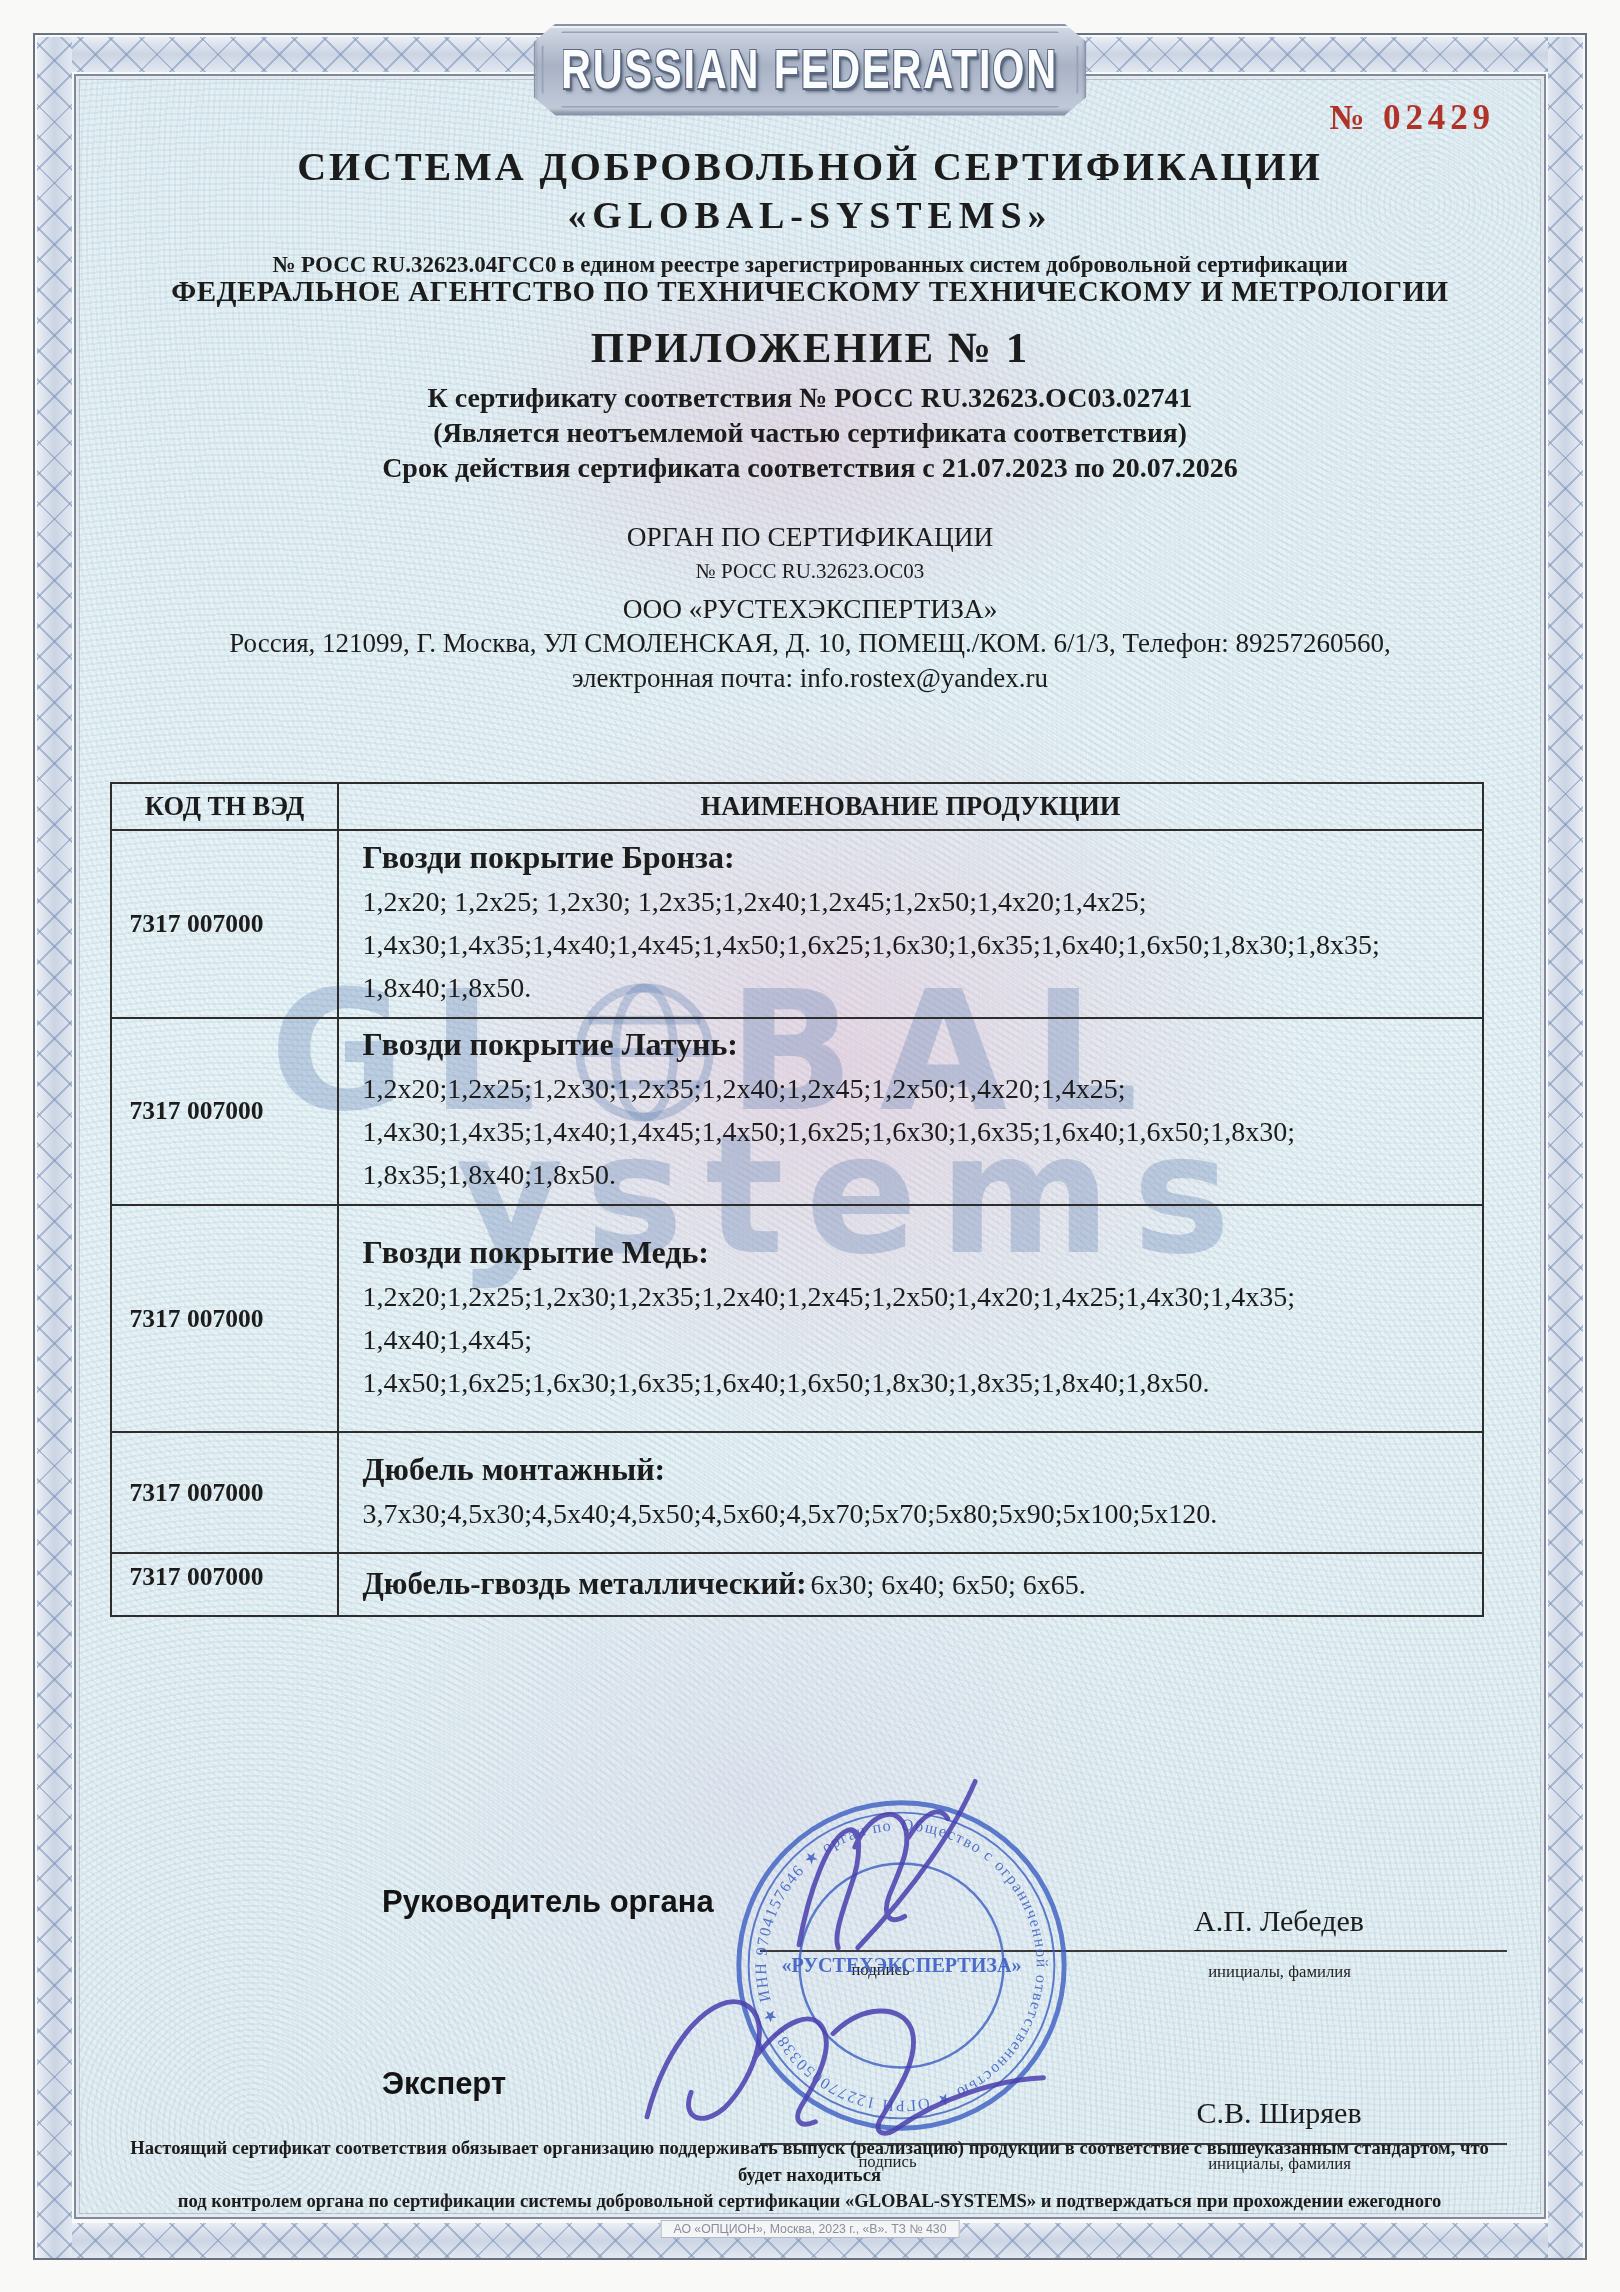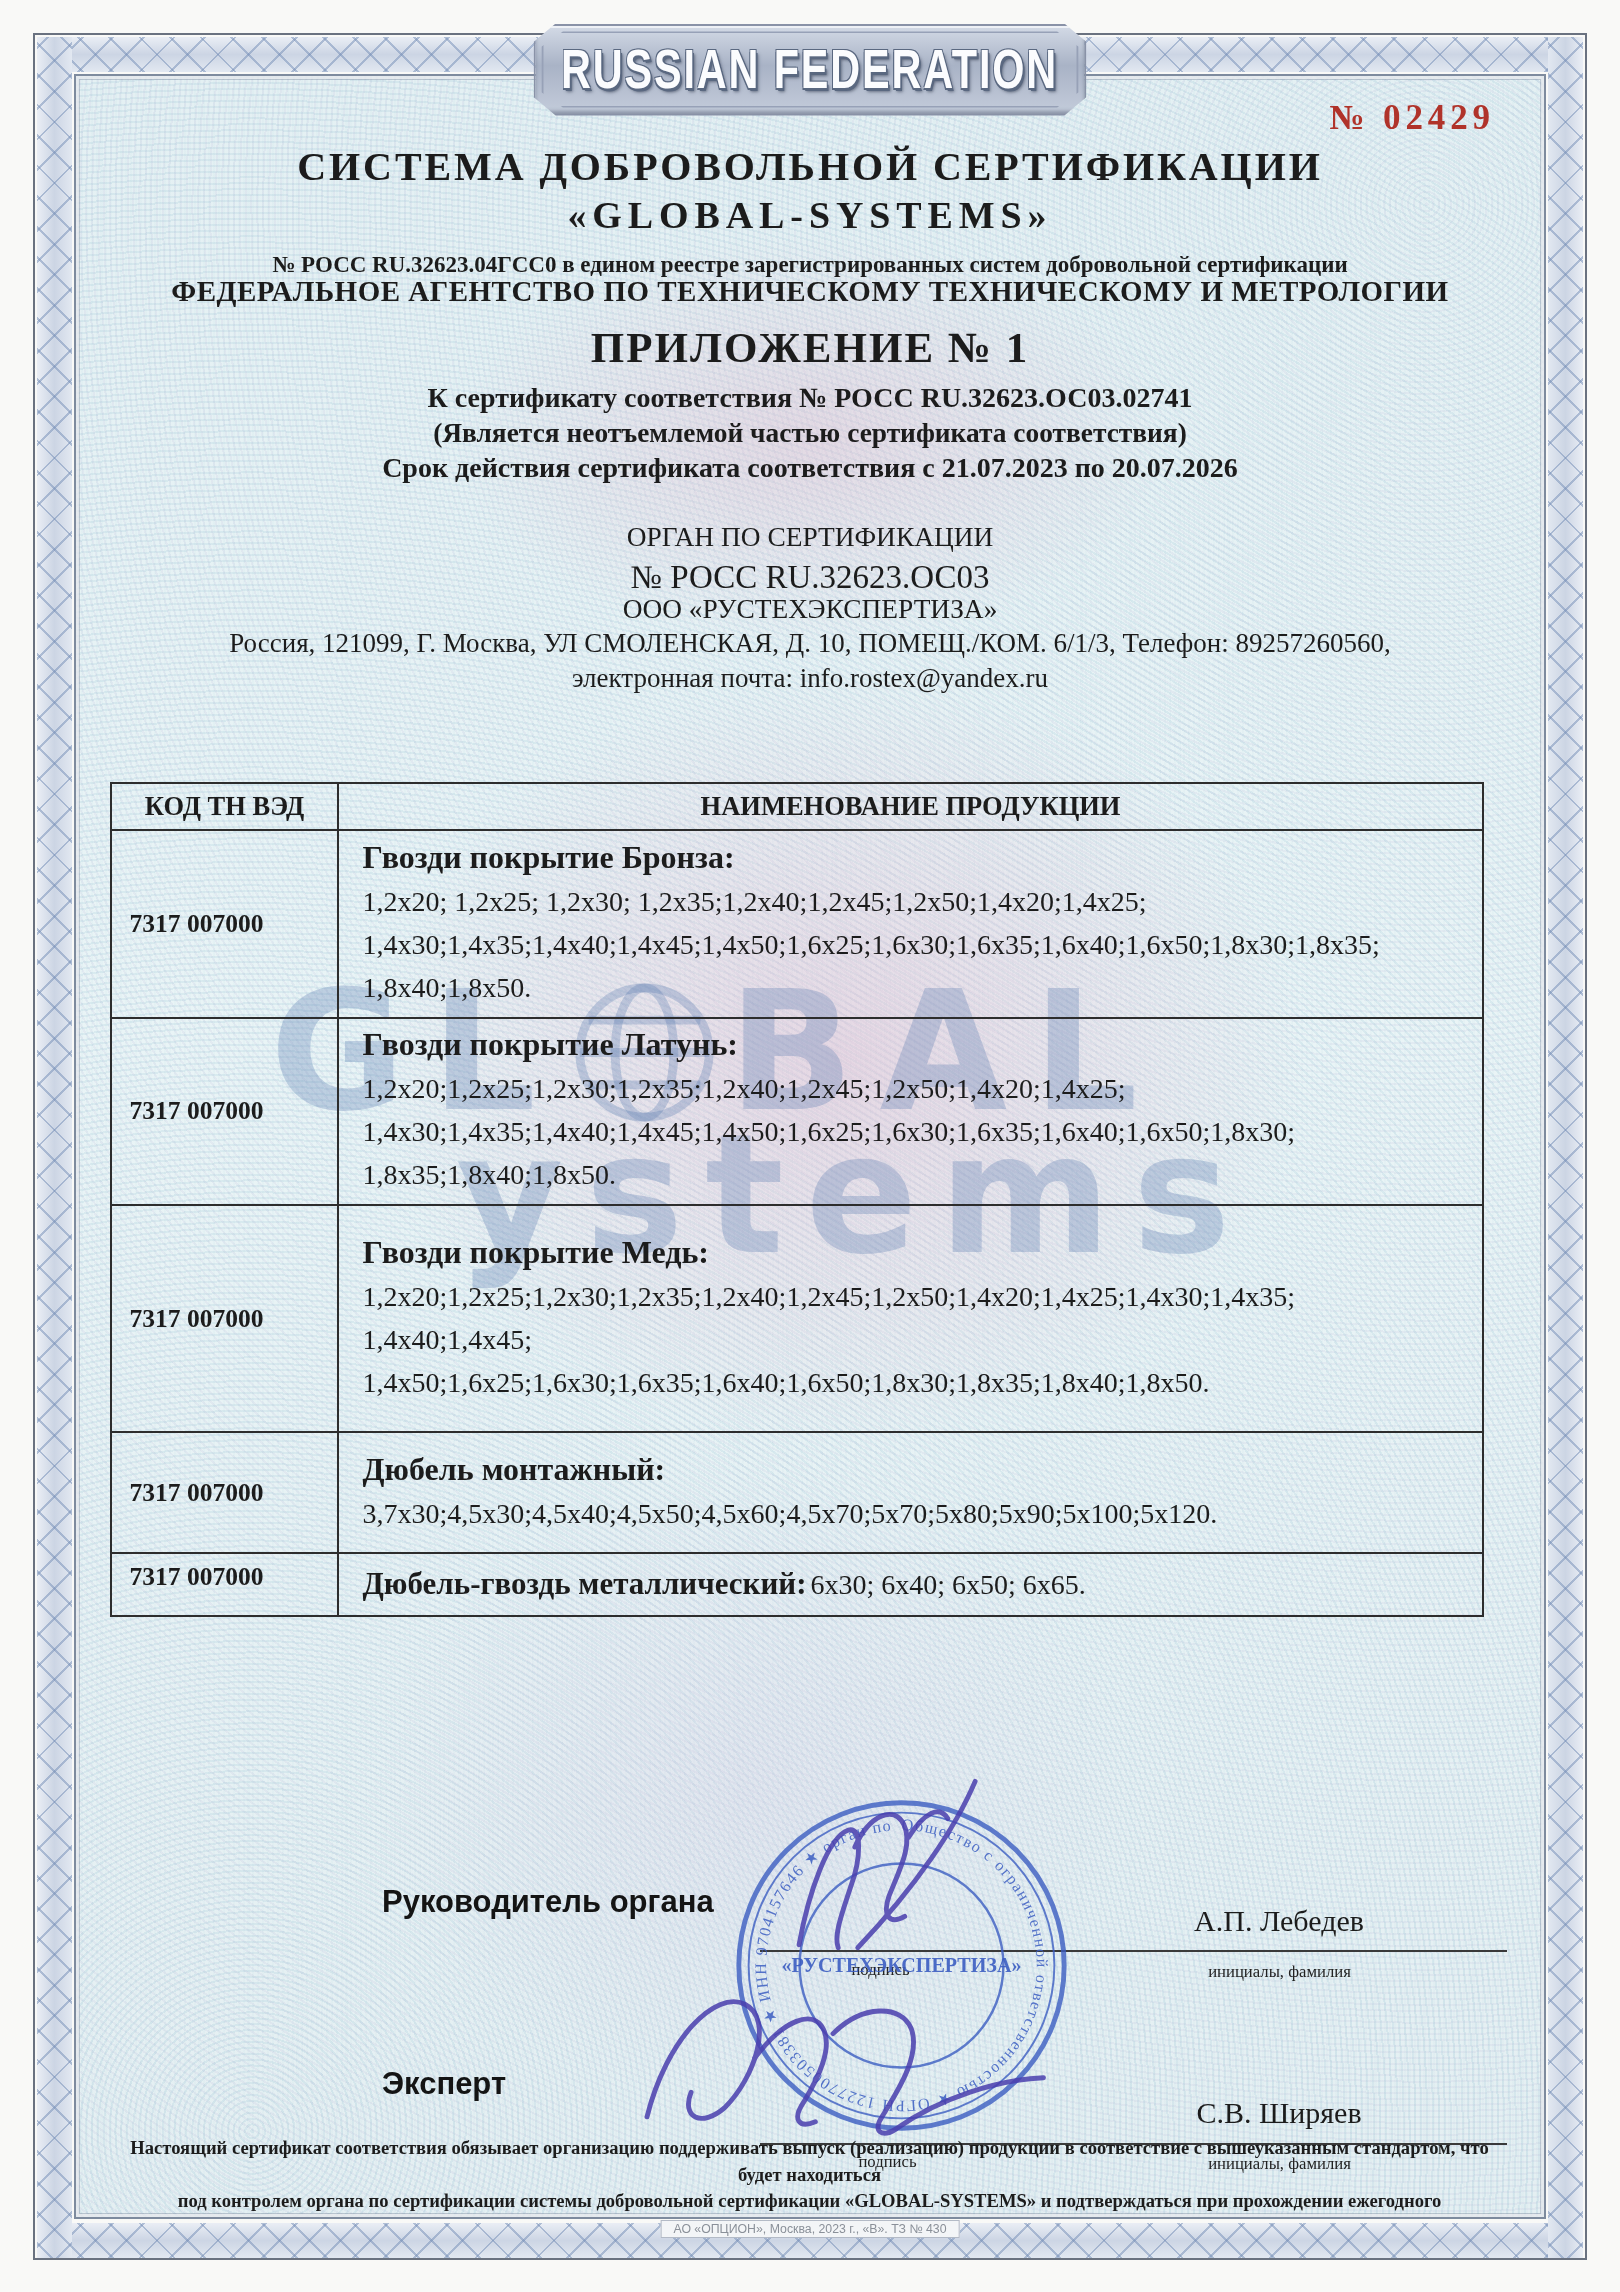--- a/index.html
+++ b/index.html
@@ -69,21 +69,21 @@
   .c{position:absolute; left:88px; right:88px; text-align:center; z-index:5;}
   .t-system{top:143px; font-size:40px; font-weight:700; letter-spacing:2.9px;}
   .t-brand{top:193px; font-size:38px; font-weight:700; letter-spacing:5.9px;}
   .t-registry{top:252px; font-size:23px; font-weight:700;}
   .t-agency{top:275px; font-size:29px; font-weight:700; letter-spacing:0.5px;}
   .t-annex{top:323px; font-size:43px; font-weight:800; letter-spacing:2px;}
   .t-certref{top:382px; font-size:28px; font-weight:700;}
   .t-integral{top:418px; font-size:27.4px; font-weight:700;}
   .t-validity{top:452px; font-size:28px; font-weight:700;}
   .t-orghead{top:522px; font-size:27.4px;}
-  .t-orgnum{top:559px; font-size:33px;}
+  .t-orgnum{top:559px; font-size:21px;}
   .t-orgname{top:594px; font-size:27.4px;}
   .t-orgaddr{top:628px; font-size:27px;}
   .t-orgmail{top:663px; font-size:27px;}
   .t-listhead{top:728px; font-size:29px; font-weight:700;}
   
   .prod-table{
     position:absolute; left:110px; top:782px; width:1374px; z-index:5;
     border-collapse:collapse; table-layout:fixed;
   }
   .prod-table td,.prod-table th{border:2px solid #2d2d2d; vertical-align:middle; background:transparent;}

